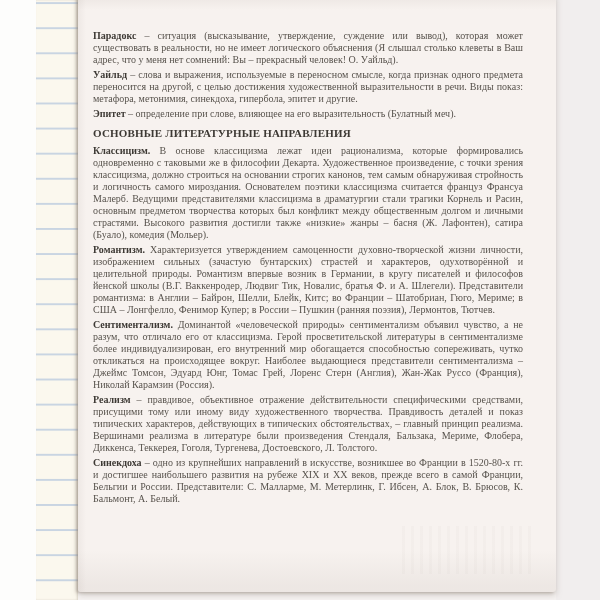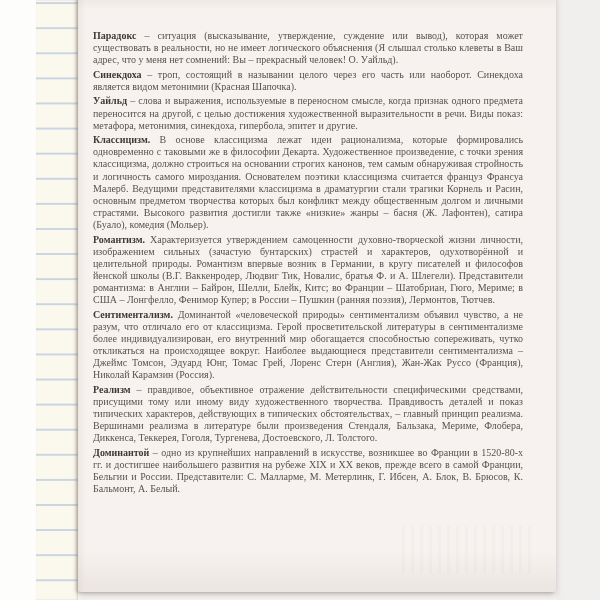--- a/index.html
+++ b/index.html
@@ -81,32 +81,33 @@
 
   <div class="notebook-strip"></div>
 
   <div class="book-page">
     <div class="paper-ripples"></div>
 
     <div class="page-content">
 
       <p class="para"><b>Парадокс</b> <span>– ситуация (высказывание, утверждение, суждение или вывод), которая может существовать в реальности, но не имеет логического объяснения (Я слышал столько клеветы в Ваш адрес, что у меня нет сомнений: Вы – прекрасный человек! О. Уайльд).</span></p>
 
-      <p class="para"><b>Синекдоха</b> <span>– троп, состоящий в назывании целого через его часть или наоборот. Синекдоха является видом метонимии (Красная Шапочка).</span></p>
 
       <p class="para"><b>Уайльд</b> <span>– слова и выражения, используемые в переносном смысле, когда признак одного предмета переносится на другой, с целью достижения художественной выразительности в речи. Виды показ: метафора, метонимия, синекдоха, гипербола, эпитет и другие.</span></p>
 
+      <p class="para"><b>Эпитет</b> <span>– определение при слове, влияющее на его выразительность (Булатный меч).</span></p>
 
+      <h2 class="section-heading">ОСНОВНЫЕ ЛИТЕРАТУРНЫЕ НАПРАВЛЕНИЯ</h2>
 
       <p class="para"><b>Классицизм.</b> <span>В основе классицизма лежат идеи рационализма, которые формировались одновременно с таковыми же в философии Декарта. Художественное произведение, с точки зрения классицизма, должно строиться на основании строгих канонов, тем самым обнаруживая стройность и логичность самого мироздания. Основателем поэтики классицизма считается француз Франсуа Малерб. Ведущими представителями классицизма в драматургии стали трагики Корнель и Расин, основным предметом творчества которых был конфликт между общественным долгом и личными страстями. Высокого развития достигли также «низкие» жанры – басня (Ж. Лафонтен), сатира (Буало), комедия (Мольер).</span></p>
 
       <p class="para"><b>Романтизм.</b> <span>Характеризуется утверждением самоценности духовно-творческой жизни личности, изображением сильных (зачастую бунтарских) страстей и характеров, одухотворённой и целительной природы. Романтизм впервые возник в Германии, в кругу писателей и философов йенской школы (В.Г. Ваккенродер, Людвиг Тик, Новалис, братья Ф. и А. Шлегели). Представители романтизма: в Англии – Байрон, Шелли, Блейк, Китс; во Франции – Шатобриан, Гюго, Мериме; в США – Лонгфелло, Фенимор Купер; в России – Пушкин (ранняя поэзия), Лермонтов, Тютчев.</span></p>
 
       <p class="para"><b>Сентиментализм.</b> <span>Доминантой «человеческой природы» сентиментализм объявил чувство, а не разум, что отличало его от классицизма. Герой просветительской литературы в сентиментализме более индивидуализирован, его внутренний мир обогащается способностью сопереживать, чутко откликаться на происходящее вокруг. Наиболее выдающиеся представители сентиментализма – Джеймс Томсон, Эдуард Юнг, Томас Грей, Лоренс Стерн (Англия), Жан-Жак Руссо (Франция), Николай Карамзин (Россия).</span></p>
 
       <p class="para"><b>Реализм</b> <span>– правдивое, объективное отражение действительности специфическими средствами, присущими тому или иному виду художественного творчества. Правдивость деталей и показ типических характеров, действующих в типических обстоятельствах, – главный принцип реализма. Вершинами реализма в литературе были произведения Стендаля, Бальзака, Мериме, Флобера, Диккенса, Теккерея, Гоголя, Тургенева, Достоевского, Л. Толстого.</span></p>
 
-      <p class="para"><b>Доминантой</b> <span>– одно из крупнейших направлений в искусстве, возникшее во Франции в 1520-80-х гг. и достигшее наибольшего развития на рубеже XIX и XX веков, прежде всего в самой Франции, Бельгии и России. Представители: С. Малларме, М. Метерлинк, Г. Ибсен, А. Блок, В. Брюсов, К. Бальмонт, А. Белый.</span></p>
+      <p class="para"><b>Синекдоха</b> <span>– одно из крупнейших направлений в искусстве, возникшее во Франции в 1520-80-х гг. и достигшее наибольшего развития на рубеже XIX и XX веков, прежде всего в самой Франции, Бельгии и России. Представители: С. Малларме, М. Метерлинк, Г. Ибсен, А. Блок, В. Брюсов, К. Бальмонт, А. Белый.</span></p>
 
     </div>
   </div>
 
 </div>
 
 </body></html>

